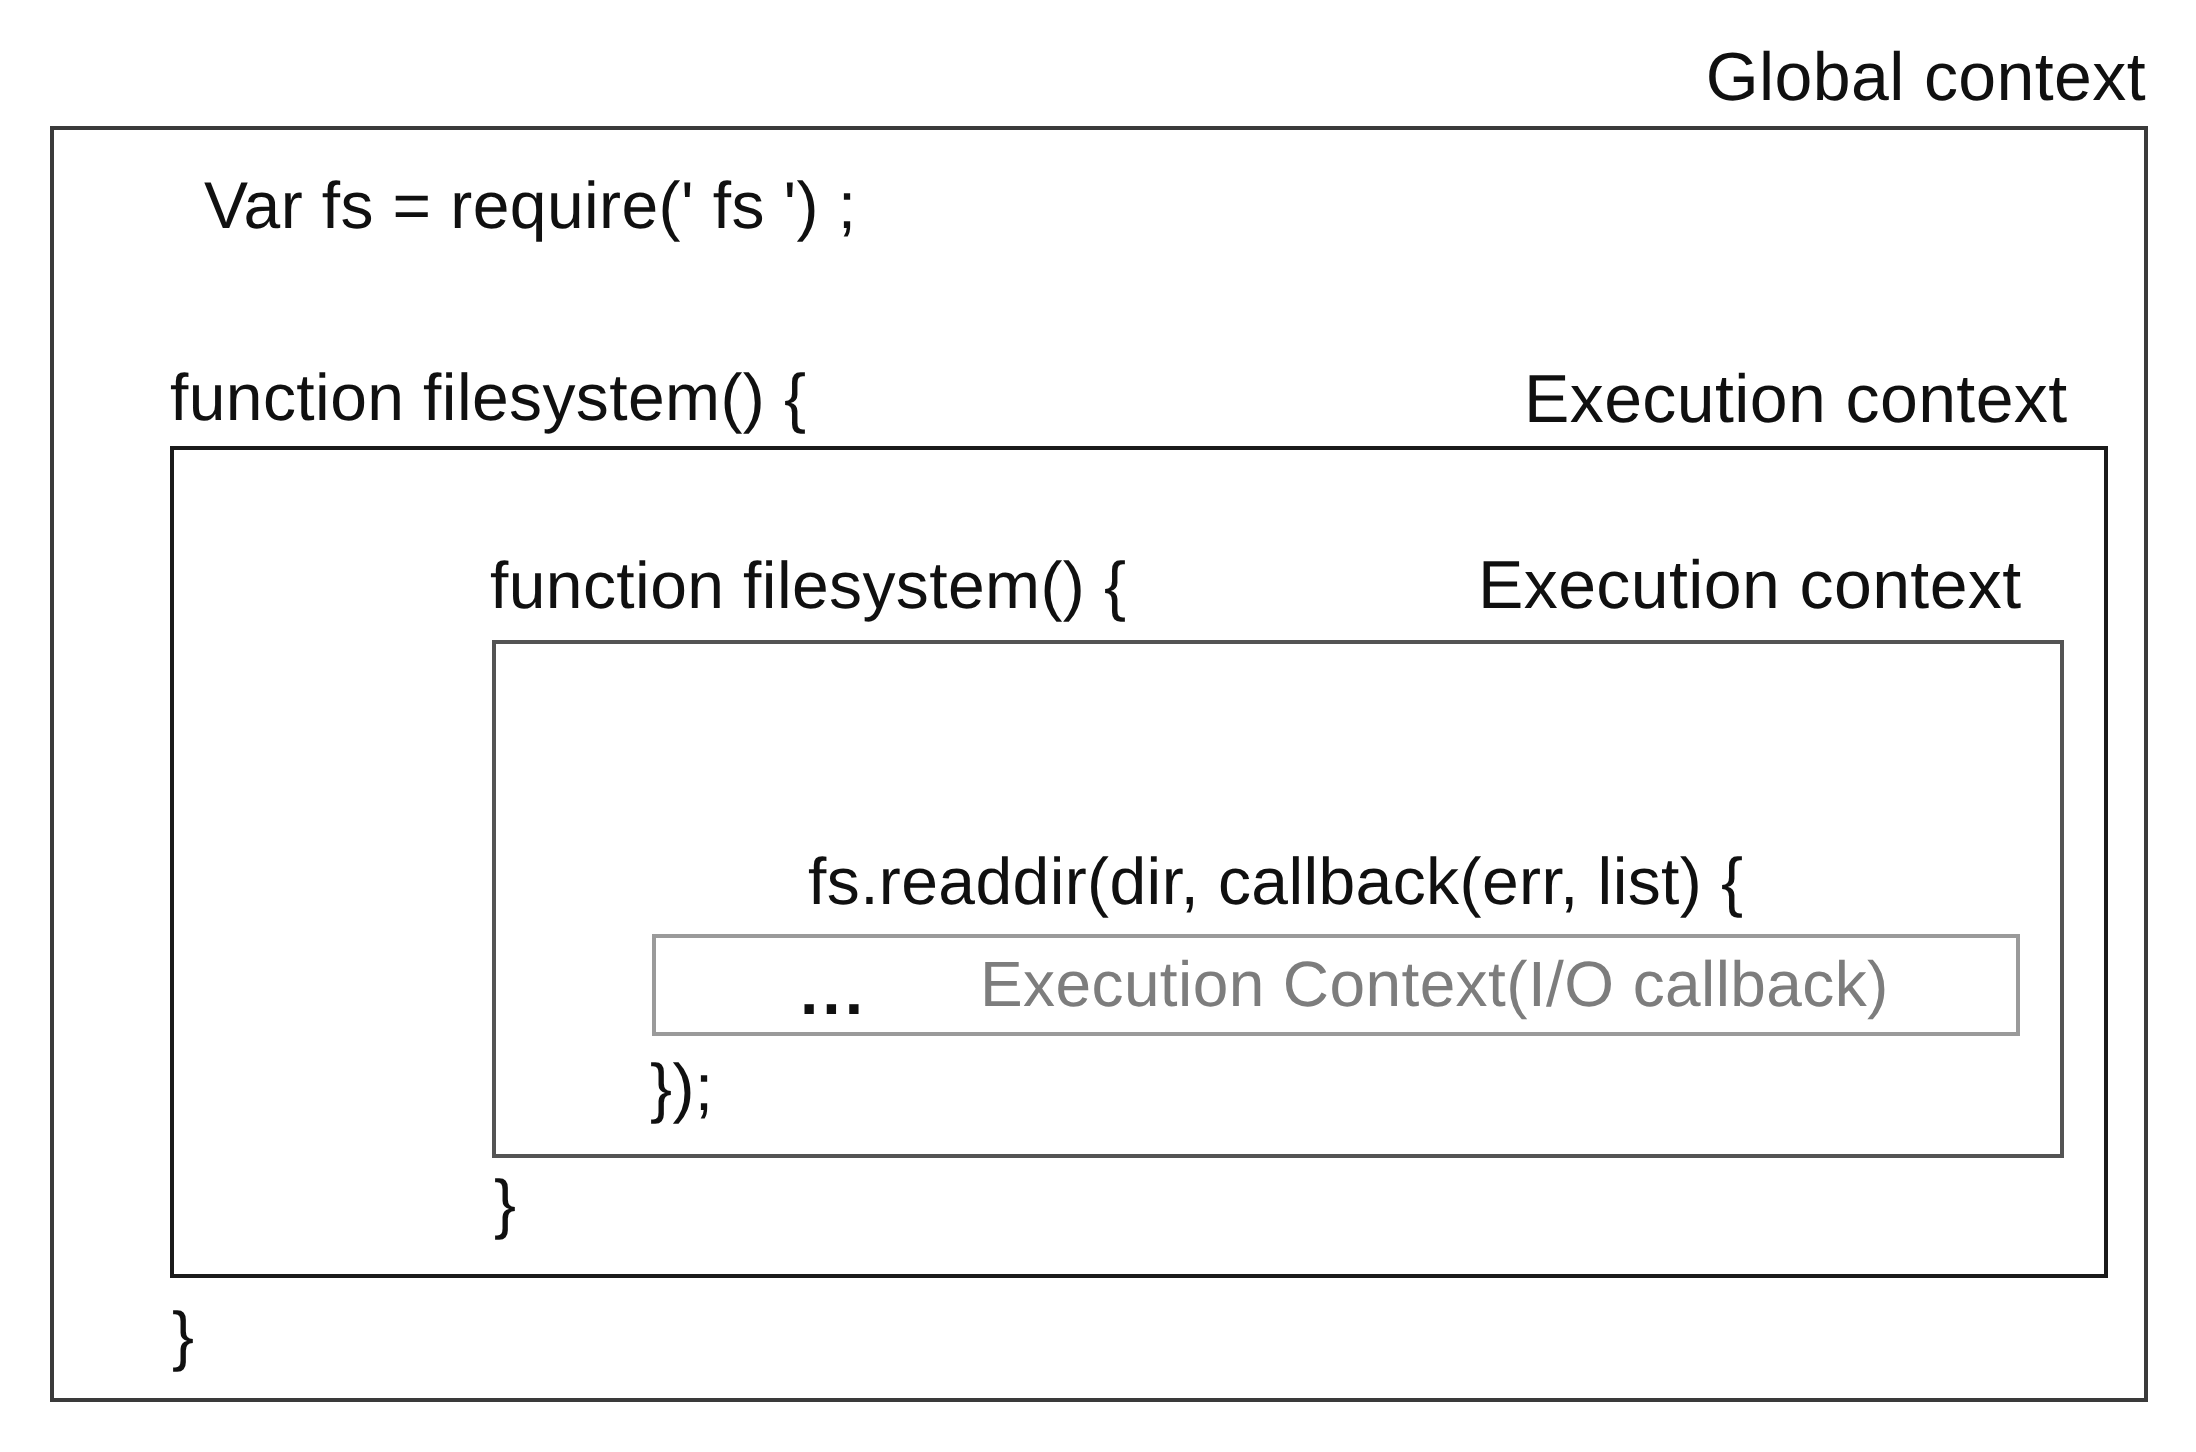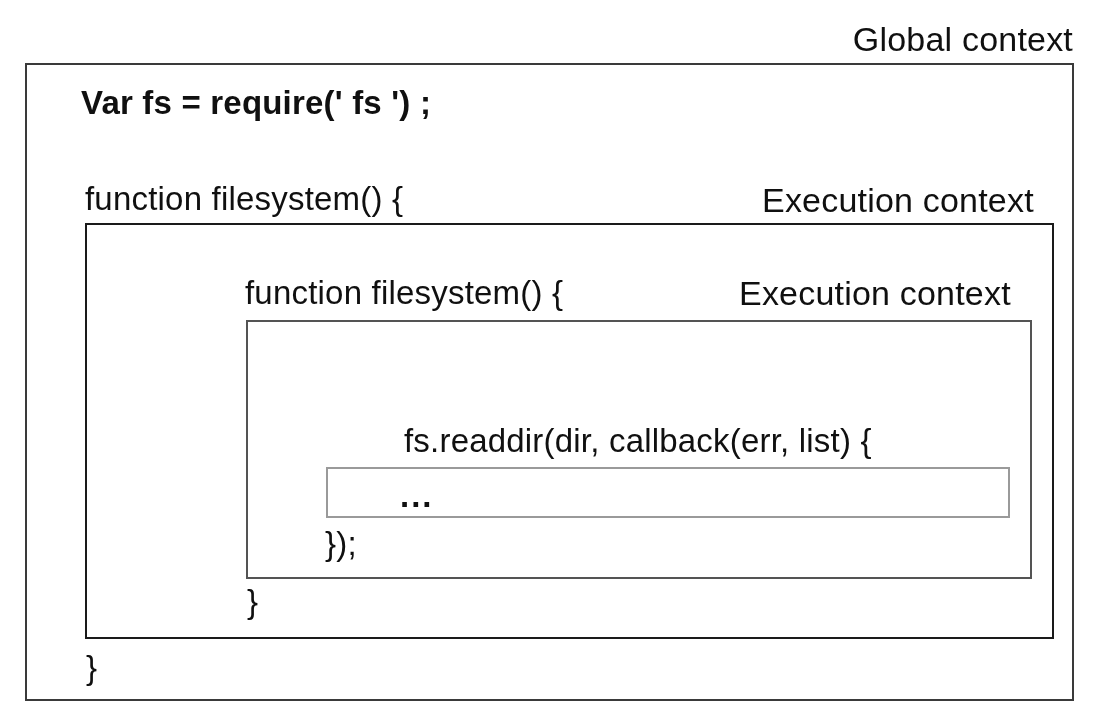--- a/index.html
+++ b/index.html
@@ -95,40 +95,41 @@
 </style>
 </head>
 <body>
 
 <div id="canvas">
 
   <div class="txt ctx-label" style="right: 25px; top: 22px;">Global context</div>
 
   <div class="box" id="global-box"></div>
 
-  <div class="txt code" style="left: 81px; top: 86px; font-weight: bold;">Var fs = require(' fs ') ;</div>
+  <div class="txt code" style="left: 102px; top: 86px;">Var fs = require(' fs ') ;</div>
 
   <div class="txt code" style="left: 85px; top: 182px;">function filesystem() {</div>
 
   <div class="txt ctx-label" style="left: 762px; top: 183px;">Execution context</div>
 
   <div class="box" id="exec-box-1"></div>
 
   <div class="txt code" style="left: 245px; top: 276px;">function filesystem() {</div>
 
   <div class="txt ctx-label" style="left: 739px; top: 276px;">Execution context</div>
 
   <div class="box" id="exec-box-2"></div>
 
   <div class="txt code" style="left: 404px; top: 424px;">fs.readdir(dir, callback(err, list) {</div>
 
   <div class="box" id="io-callback-box"></div>
 
   <div class="txt io-dots" style="left: 400px; top: 479px;">...</div>
 
+  <div class="txt io-label" style="left: 490px; top: 476px;">Execution Context(I/O callback)</div>
 
   <div class="txt code" style="left: 325px; top: 527px;">});</div>
 
   <div class="txt code" style="left: 247px; top: 585px;">}</div>
 
   <div class="txt code" style="left: 86px; top: 651px;">}</div>
 
 </div>
 
 </body></html>

